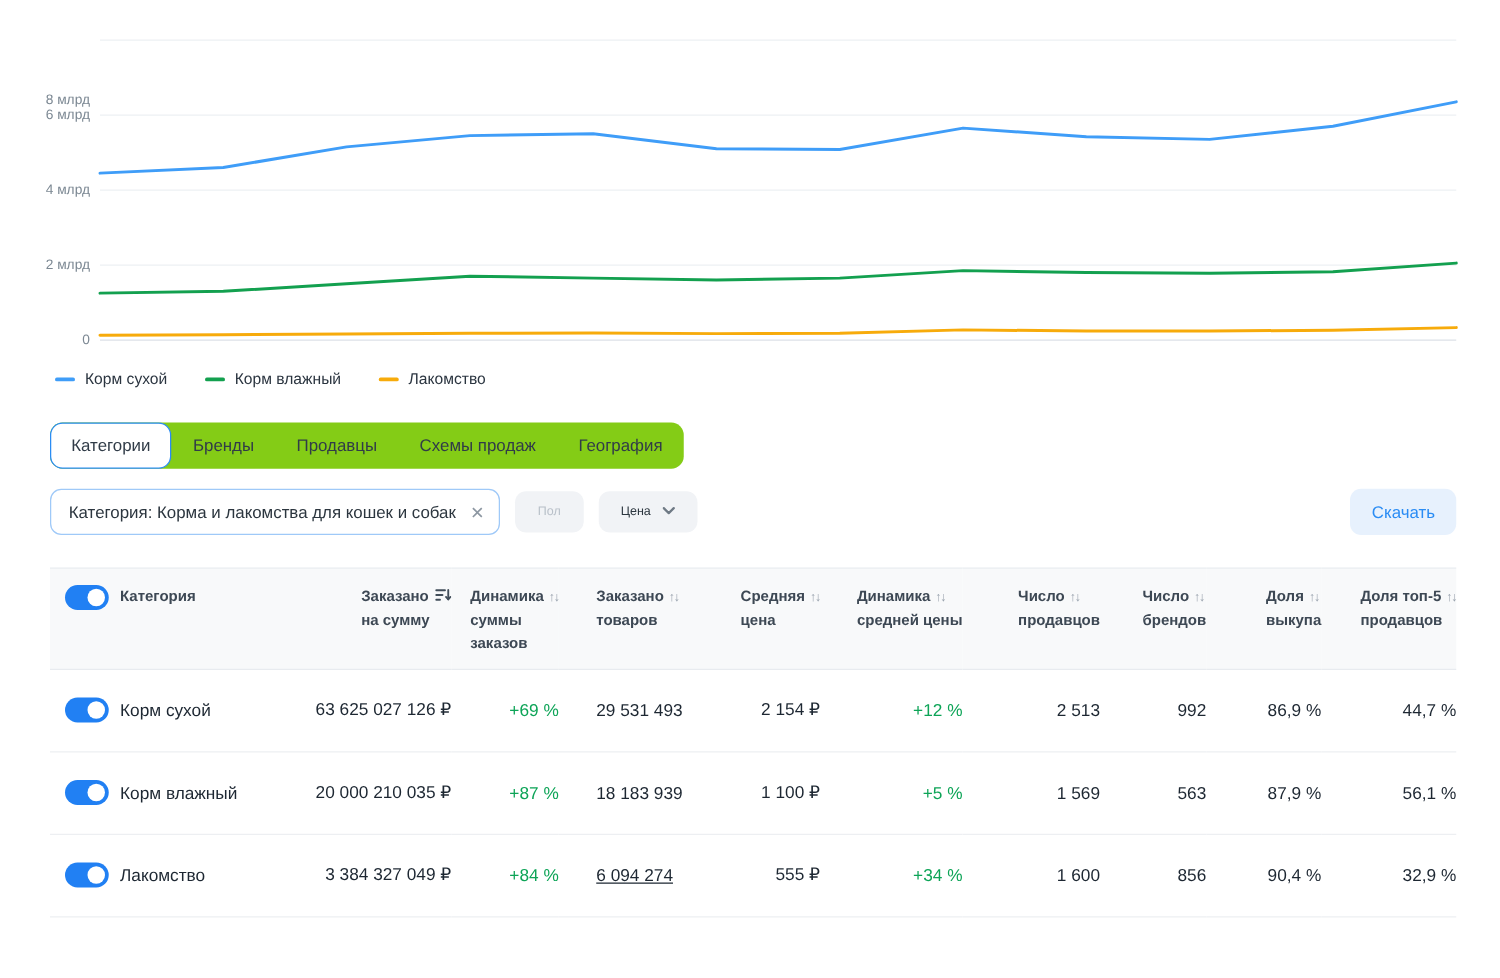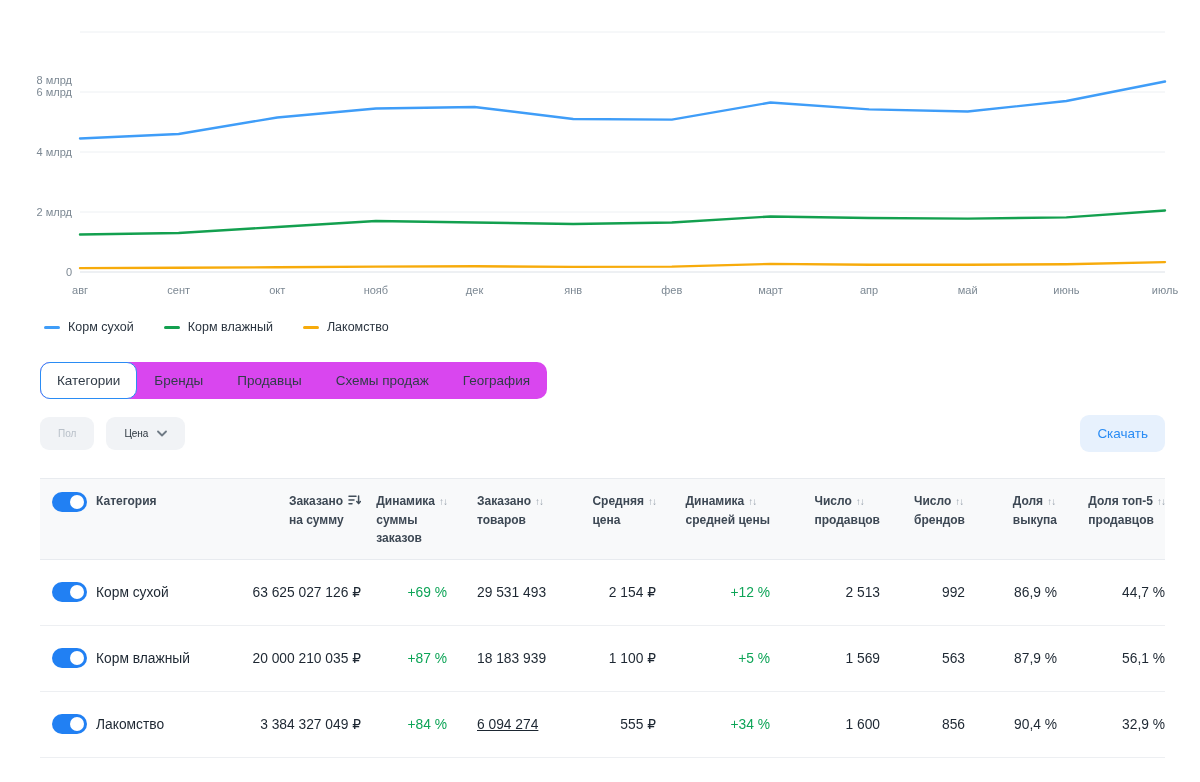--- a/index.html
+++ b/index.html
@@ -21,21 +21,21 @@
   .x-axis { position:relative; height:18px; margin-top:6px; }
   .x-tick { position:absolute; transform:translateX(-50%); font-size:11px; color:#7c8893; white-space:nowrap; }
 
   
   .legend { display:flex; gap:30px; margin:18px 0 0 4px; align-items:center; }
   .legend-item { display:flex; align-items:center; gap:8px; font-size:12.5px; color:#2b3540; }
   .legend-marker { width:16px; height:3px; border-radius:2px; }
 
   
   .tabs-row { display:flex; justify-content:space-between; align-items:center; margin-top:28px; }
-  .tab-group { display:flex; background:#d946ef; border-radius:10px; }
+  .tab-group { display:flex; background:#84cc16; border-radius:10px; }
   .tab { padding:10px 16px; font-size:13.5px; color:#313c48; cursor:pointer;
     border:1.5px solid transparent; border-radius:10px; white-space:nowrap; }
   .tab.active-blue { background:#fff; border-color:#2a8cf4; }
   .tab.active-dark { background:#fff; border-color:#2e3947; }
 
   
   .filter-row { display:flex; gap:12px; align-items:center; margin-top:16px; }
   .chip-category { display:inline-flex; align-items:center; gap:12px; border:1px solid #9fc9f8;
     border-radius:9px; padding:10px 12px 10px 14px; font-size:13.5px; background:#fff; color:#2c363f; }
   .chip-x { color:#8d97a2; font-size:18px; line-height:12px; cursor:pointer; font-weight:400; }
@@ -84,34 +84,20 @@
       <svg id="chart-svg" preserveAspectRatio="none" viewBox="0 0 1120 252">
           <line x1="0" x2="1120" y1="246" y2="246" stroke="#dce1e7" stroke-width="1" vector-effect="non-scaling-stroke"></line>
           <line x1="0" x2="1120" y1="186" y2="186" stroke="#edf0f3" stroke-width="1" vector-effect="non-scaling-stroke"></line>
           <line x1="0" x2="1120" y1="126" y2="126" stroke="#edf0f3" stroke-width="1" vector-effect="non-scaling-stroke"></line>
           <line x1="0" x2="1120" y1="66" y2="66" stroke="#edf0f3" stroke-width="1" vector-effect="non-scaling-stroke"></line>
           <line x1="0" x2="1120" y1="6" y2="6" stroke="#edf0f3" stroke-width="1" vector-effect="non-scaling-stroke"></line>
           <polyline points="0,112.5 101.81818181818181,108 203.63636363636363,91.5 305.45454545454544,82.5 407.27272727272725,81 509.09090909090907,93 610.9090909090909,93.6 712.7272727272727,76.5 814.5454545454545,83.4 916.3636363636364,85.5 1018.1818181818181,75 1120,55.5" fill="none" stroke="#3f9df8" stroke-width="2.4" stroke-linejoin="round" stroke-linecap="round" vector-effect="non-scaling-stroke"></polyline>
           <polyline points="0,208.5 101.81818181818181,207 203.63636363636363,201 305.45454545454544,195 407.27272727272725,196.5 509.09090909090907,198 610.9090909090909,196.5 712.7272727272727,190.5 814.5454545454545,192 916.3636363636364,192.6 1018.1818181818181,191.4 1120,184.5" fill="none" stroke="#13a04f" stroke-width="2.4" stroke-linejoin="round" stroke-linecap="round" vector-effect="non-scaling-stroke"></polyline>
           <polyline points="0,242.1 101.81818181818181,241.8 203.63636363636363,241.2 305.45454545454544,240.6 407.27272727272725,240.3 509.09090909090907,240.9 610.9090909090909,240.6 712.7272727272727,237.9 814.5454545454545,238.8 916.3636363636364,238.8 1018.1818181818181,238.2 1120,236.1" fill="none" stroke="#f7ab0b" stroke-width="2.4" stroke-linejoin="round" stroke-linecap="round" vector-effect="non-scaling-stroke"></polyline>
         </svg>
-      <div class="x-axis" id="x-axis">
-          <div class="x-tick" style="left: 0%;">авг</div>
-          <div class="x-tick" style="left: 9.09091%;">сент</div>
-          <div class="x-tick" style="left: 18.1818%;">окт</div>
-          <div class="x-tick" style="left: 27.2727%;">нояб</div>
-          <div class="x-tick" style="left: 36.3636%;">дек</div>
-          <div class="x-tick" style="left: 45.4545%;">янв</div>
-          <div class="x-tick" style="left: 54.5455%;">фев</div>
-          <div class="x-tick" style="left: 63.6364%;">март</div>
-          <div class="x-tick" style="left: 72.7273%;">апр</div>
-          <div class="x-tick" style="left: 81.8182%;">май</div>
-          <div class="x-tick" style="left: 90.9091%;">июнь</div>
-          <div class="x-tick" style="left: 100%;">июль</div>
-        </div>
     </div>
   </div>
 
   <div class="legend" id="legend">
       <div class="legend-item">
         <span class="legend-marker" style="background: rgb(63, 157, 248);"></span>
         <span>Корм сухой</span>
       </div>
       <div class="legend-item">
         <span class="legend-marker" style="background: rgb(19, 160, 79);"></span>
@@ -127,20 +113,24 @@
     <div class="tab-group" id="tabs-left">
         <div class="tab active-blue">Категории</div>
         <div class="tab">Бренды</div>
         <div class="tab">Продавцы</div>
         <div class="tab">Схемы продаж</div>
         <div class="tab">География</div>
       </div>
   </div>
 
   <div class="filter-row">
+    <div class="chip-category">
+      <span>Категория: Корма и лакомства для кошек и собак</span>
+      <span class="chip-x">×</span>
+    </div>
     <div class="chip-gray chip-disabled">
       <span>Пол</span>
     </div>
     <div class="chip-gray chip-price">
       <span>Цена</span>
       <span><svg width="10" height="7" viewBox="0 0 10 7">
             <path d="M1 1.5 L5 5.5 L9 1.5" stroke="#6f7a85" stroke-width="1.8" fill="none" stroke-linecap="round" stroke-linejoin="round"></path>
           </svg></span>
     </div>
     <button class="download-btn">Скачать</button>

